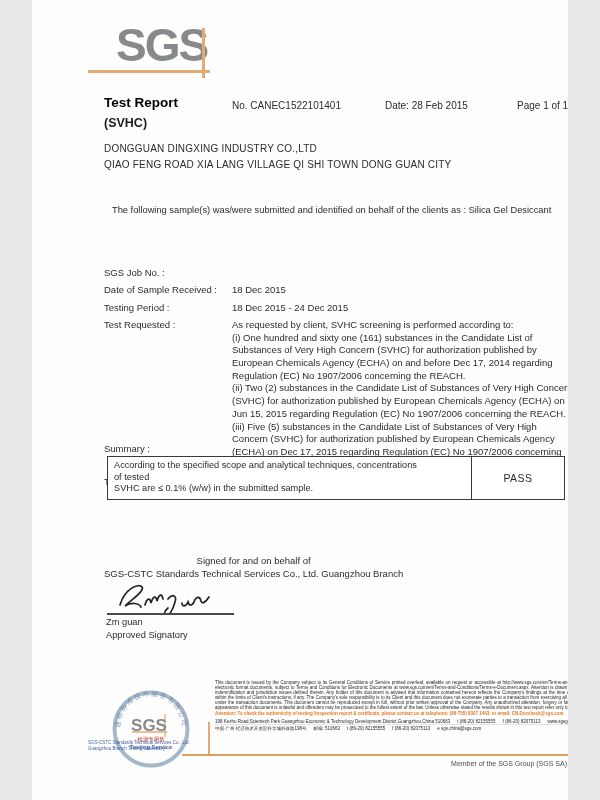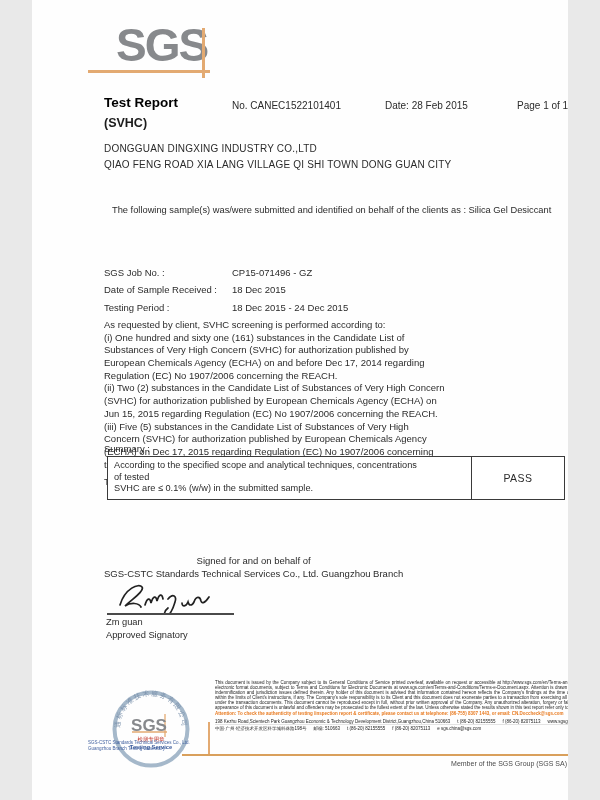--- a/index.html
+++ b/index.html
@@ -66,31 +66,31 @@
   <div class="abs client" style="left:72px; top:141px;">
     <div>DONGGUAN DINGXING INDUSTRY CO.,LTD</div>
     <div>QIAO FENG ROAD XIA LANG VILLAGE QI SHI TOWN DONG GUAN CITY</div>
   </div>
 
   <div class="abs intro" style="left:80px; top:205px;">The following sample(s) was/were submitted and identified on behalf of the clients as : Silica Gel Desiccant</div>
 
   <div class="abs fields" style="left:72px; top:240px;margin-top:27px;">
     <div class="field-row">
       <div class="field-label">SGS Job No. :</div>
-      <div class="field-value">CP15-071496 - GZ</div>
     </div>
     <div class="field-row">
       <div class="field-label">Date of Sample Received :</div>
       <div class="field-value">18 Dec 2015</div>
     </div>
     <div class="field-row">
       <div class="field-label">Testing Period :</div>
       <div class="field-value">18 Dec 2015 - 24 Dec 2015</div>
     </div>
     <div class="field-row">
+      <div class="field-label">Test Requested :</div>
       <div class="field-value">As requested by client, SVHC screening is performed according to:
 (i) One hundred and sixty one (161) substances in the Candidate List of
 Substances of Very High Concern (SVHC) for authorization published by
 European Chemicals Agency (ECHA) on and before Dec 17, 2014 regarding
 Regulation (EC) No 1907/2006 concerning the REACH.
 (ii) Two (2) substances in the Candidate List of Substances of Very High Concern
 (SVHC) for authorization published by European Chemicals Agency (ECHA) on
 Jun 15, 2015 regarding Regulation (EC) No 1907/2006 concerning the REACH.
 (iii) Five (5) substances in the Candidate List of Substances of Very High
 Concern (SVHC) for authorization published by European Chemicals Agency

